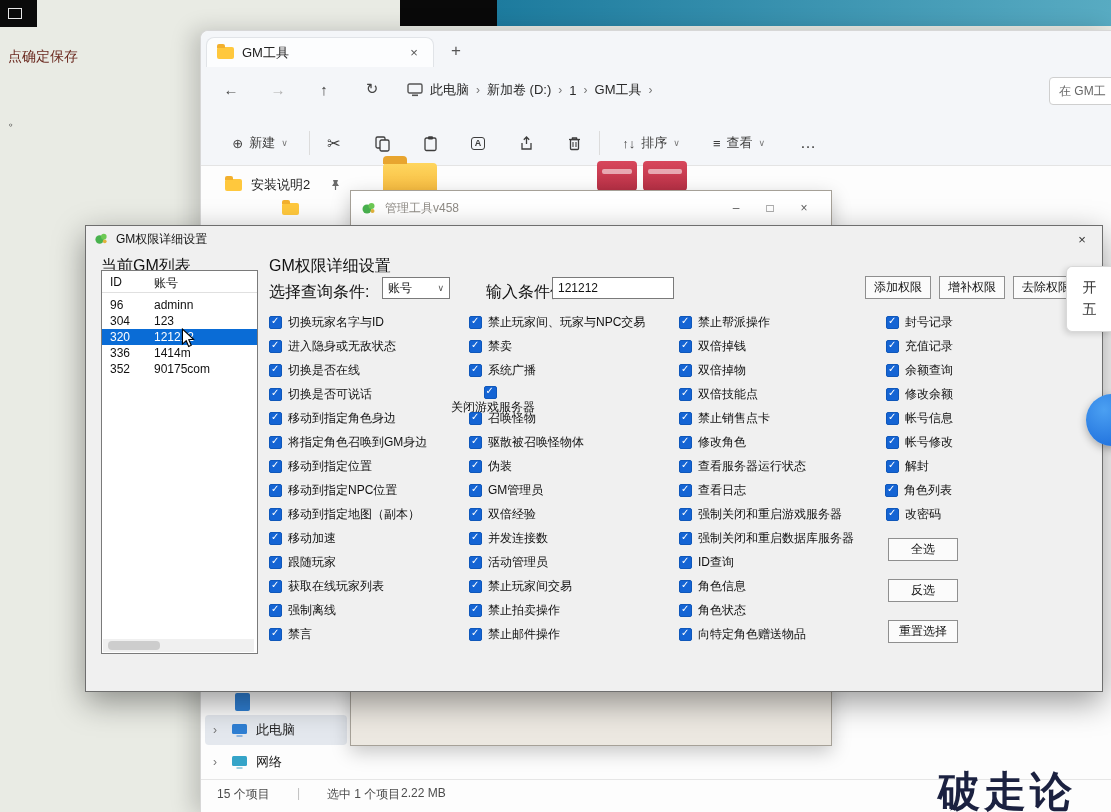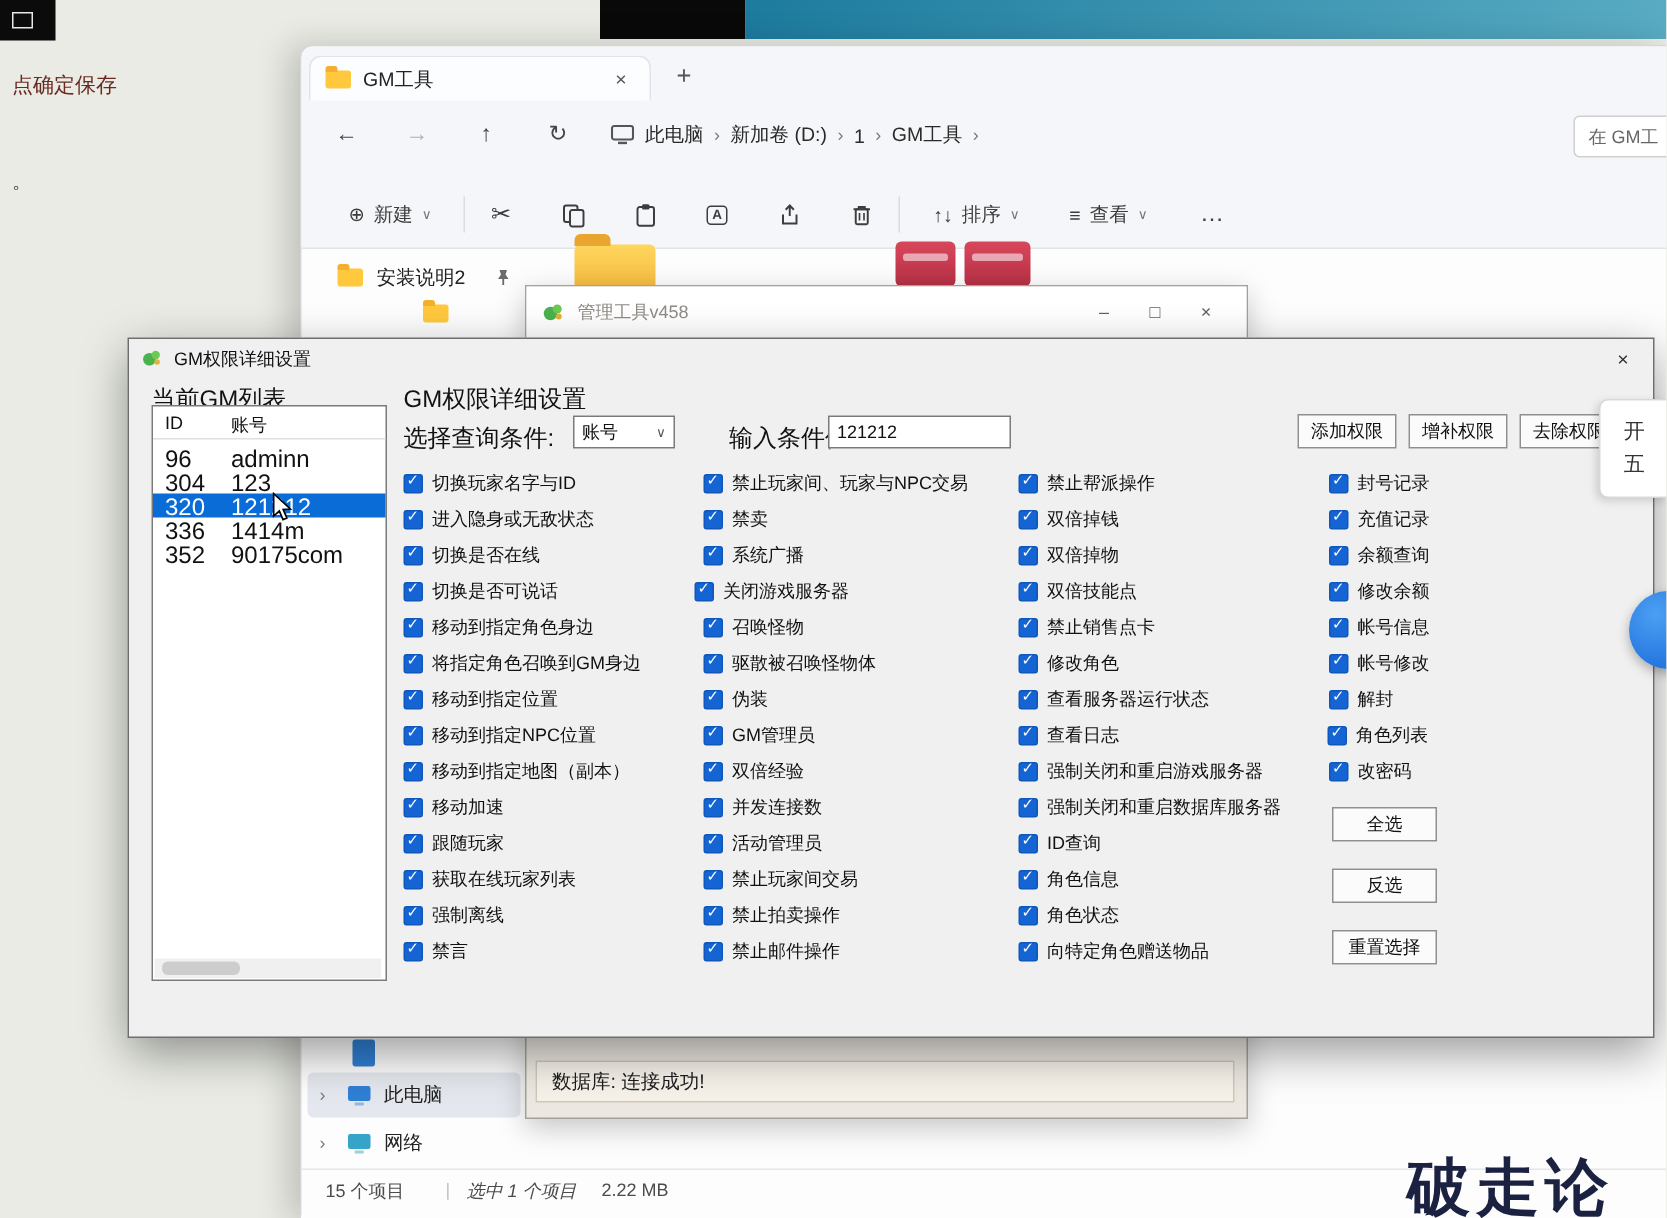--- a/index.html
+++ b/index.html
@@ -76,21 +76,21 @@
   
   .dialog{left:85px;top:225px;width:1016px;height:465px;background:#f0f0f0;border:1px solid #6e6e6e;
     box-shadow:0 10px 30px rgba(0,0,0,.4);}
   .dlg-tb{left:0;top:0;right:0;height:26px;display:flex;align-items:center;padding:0 8px;box-sizing:border-box;}
   .dlg-tb .t{margin-left:8px;font-size:12px;color:#111;}
   .dlg-close{position:absolute;right:4px;top:3px;width:32px;height:20px;display:flex;align-items:center;justify-content:center;font-size:13px;color:#333;}
   .lbl{font-size:16px;color:#111;}
   .listbox{left:15px;top:44px;width:155px;height:382px;background:#fff;border:1px solid #7a7a7a;}
   .lb-h{position:absolute;top:4px;font-size:12px;color:#111;}
   .lb-line{position:absolute;left:0;top:21px;width:100%;height:1px;background:#e0e0e0;}
-  .lb-row{position:absolute;left:0;width:100%;height:16px;font-size:16px;color:#111;}
+  .lb-row{position:absolute;left:0;width:100%;height:16px;font-size:12px;color:#111;}
   .lb-row span{position:absolute;top:1px;}
   .lb-row .c1{left:8px;} .lb-row .c2{left:52px;}
   .lb-sel{background:#0a6cd6;color:#fff;}
   .hscroll{position:absolute;left:1px;bottom:1px;width:151px;height:13px;background:#f0f0f0;}
   .hthumb{position:absolute;left:5px;top:2px;width:52px;height:9px;background:#cdcdcd;border-radius:4px;}
   .combo{left:296px;top:51px;width:68px;height:22px;background:#fff;border:1px solid #7a7a7a;font-size:12px;color:#111;
     display:flex;align-items:center;padding:0 5px;box-sizing:border-box;}
   .combo .arr{margin-left:auto;font-size:9px;color:#555;}
   .tinput{left:466px;top:51px;width:122px;height:22px;background:#fff;border:1px solid #7a7a7a;font-size:12px;color:#111;
     padding:0 5px;box-sizing:border-box;font-family:inherit;}
@@ -250,38 +250,35 @@
       <svg width="17" height="15" viewBox="0 0 17 15">
           <rect x="1" y="1" width="15" height="10" rx="1.5" fill="#35a4c8"></rect>
           <rect x="5.5" y="12" width="6" height="2" fill="#9ecfdf"></rect>
         </svg>
       <span>网络</span>
     </div>
 
     <div class="abs status-div"></div>
     <span class="abs statustxt" style="left:16px;">15 个项目</span>
     <span class="abs statustxt" style="left:96px;color:#c0c0c0;">|</span>
-    <span class="abs statustxt" style="left:110px;font-style:italic;">选中 1 个项目</span>
+    <span class="abs statustxt" style="left:126px;">选中 1 个项目</span>
     <span class="abs statustxt" style="left:200px;text-align:center;">2.22 MB</span>
   </div>
 
   <div class="abs toolwin">
     <div class="abs tool-tb">
       <svg width="15" height="15" viewBox="0 0 15 15">
           <circle cx="6" cy="8" r="4.5" fill="#49b24e"></circle>
           <circle cx="10.5" cy="5" r="3" fill="#6cc954"></circle>
           <circle cx="11.5" cy="10" r="2" fill="#e2b33c"></circle>
         </svg>
       <span class="t">管理工具v458</span>
       <span class="winctl" style="margin-left:auto;">–</span>
       <span class="winctl">□</span>
       <span class="winctl">×</span>
-    </div>
-    <div class="abs dbbar">
-      <span>数据库: 连接成功!</span>
     </div>
   </div>
 
   <div class="abs dialog">
     <div class="abs dlg-tb">
       <svg width="14" height="14" viewBox="0 0 15 15">
           <circle cx="6" cy="8" r="4.5" fill="#49b24e"></circle>
           <circle cx="10.5" cy="5" r="3" fill="#6cc954"></circle>
           <circle cx="11.5" cy="10" r="2" fill="#e2b33c"></circle>
         </svg>
@@ -393,21 +390,21 @@
         <span>禁止玩家间、玩家与NPC交易</span>
       </label>
     <label class="cb" style="left:383px;top:112px;">
         <span class="bx"></span>
         <span>禁卖</span>
       </label>
     <label class="cb" style="left:383px;top:136px;">
         <span class="bx"></span>
         <span>系统广播</span>
       </label>
-    <label class="cb" style="left:377px;top:160px;">
+    <label class="cb" style="left:365px;top:160px;flex-direction:column;">
         <span class="bx"></span>
         <span>关闭游戏服务器</span>
       </label>
     <label class="cb" style="left:383px;top:184px;">
         <span class="bx"></span>
         <span>召唤怪物</span>
       </label>
     <label class="cb" style="left:383px;top:208px;">
         <span class="bx"></span>
         <span>驱散被召唤怪物体</span>

